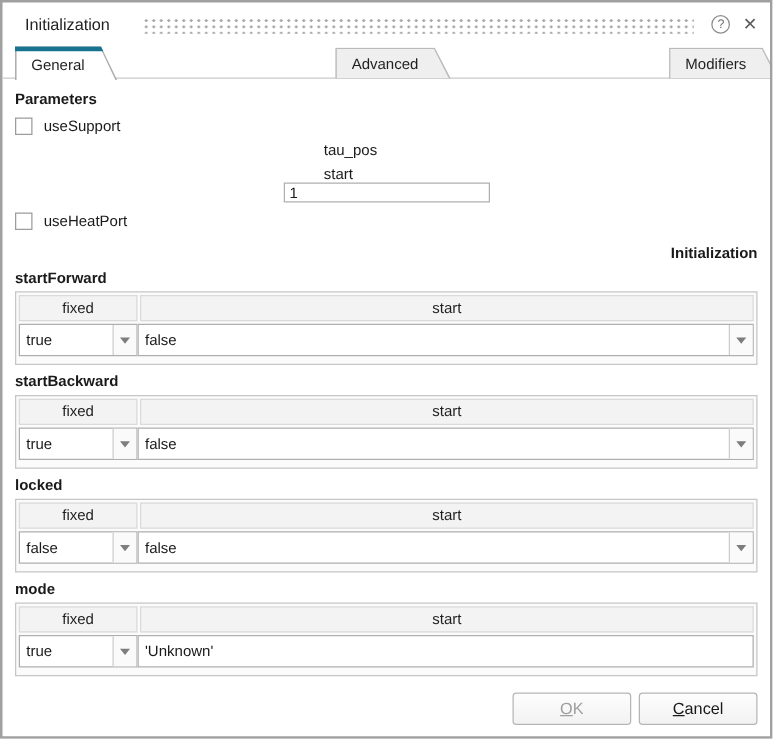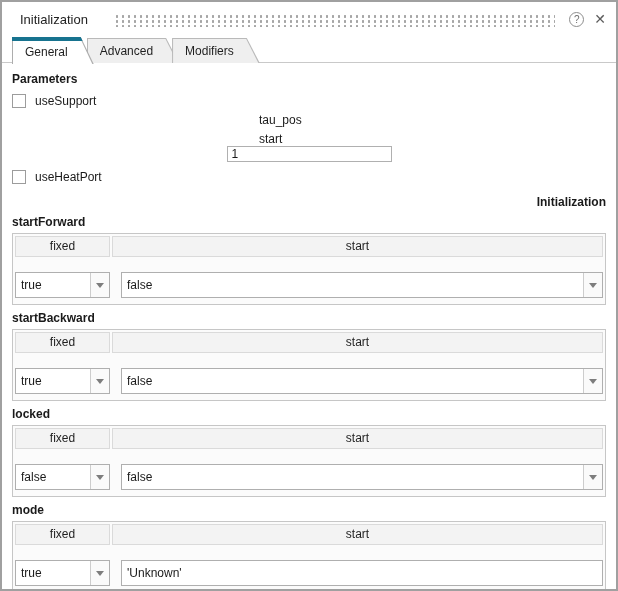--- a/index.html
+++ b/index.html
@@ -24,21 +24,21 @@
     background-position: 0 1px;
   }
   .help-btn {
     width:15px; height:15px; border:1px solid #8d8d8d; border-radius:50%;
     color:#6e6e6e; font-size:10px; line-height:13px; text-align:center;
     margin-right:10px; cursor:default; flex:none;
   }
   .close-btn { color:#5c5c5c; font-size:14px; line-height:14px; cursor:default; flex:none; }
 
   
-  .tabbar { position:relative; height:27px; padding-left:10px; display:flex; align-items:flex-end; }
+  .tabbar { position:relative; height:27px; padding-left:10px; display:flex; align-items:flex-end;justify-content:space-between; }
   .tabbar::after { content:""; position:absolute; left:0; right:0; bottom:0; height:1px; background:#c9c9c9; }
   .tab { position:relative; height:25px; margin-right:-7px; z-index:1;
          clip-path: polygon(0 0, calc(100% - 13px) 0, 100% 100%, 0 100%);
          background:#b9b9b9; }
   .tab .tab-fill { position:absolute; left:1px; top:1px; right:0; bottom:0;
          clip-path: polygon(0 0, calc(100% - 13.6px) 0, calc(100% - 1.4px) 100%, 0 100%);
          background:#efefef; }
   .tab.active { height:27px; z-index:3; background:#adadad; margin-bottom:-1px; }
   .tab.active .tab-fill { background:#ffffff; }
   .tab.active .accent { position:absolute; left:0; top:0; right:0; height:4px; background:#17738f; z-index:2; }
@@ -61,21 +61,21 @@
     font-family:"Liberation Sans", sans-serif; font-size:12px; color:#1a1a1a;
     padding:0 4px; outline:none;
   }
 
   .group-label { margin-top:6px;font-weight:bold; }
   .ptable { margin-top:4px; border:1px solid #c6c6c6; background:#fbfbfb; padding:2px 2px 6px 2px; }
   .thead { display:flex; gap:2px; }
   .th { height:21px; background:#f3f3f3; border:1px solid #dadada; text-align:center; line-height:19px; color:#1f1f1f; }
   .th-fixed { width:95px; flex:none; }
   .th-start { flex:1; }
-  .trow { display:flex; gap:11px; margin-top:15px; }
+  .trow { display:flex; gap:0; margin-top:2px; }
 
   .combo { display:flex; align-items:center; height:26px; border:1px solid #afafaf; background:#fff; }
   .combo-fixed { width:95px; flex:none; }
   .combo-start { flex:1; }
   .combo .cval { flex:1; padding-left:5px; overflow:hidden; white-space:nowrap; }
   .combo .cbtn { width:19px; height:100%; flex:none; border-left:1px solid #cdcdcd;
                  display:flex; align-items:center; justify-content:center; background:#fafafa; }
   .chev { width:0; height:0; border-left:4px solid transparent; border-right:4px solid transparent; border-top:5px solid #7d7d7d; }
 
   .cell-input { flex:1; height:26px; border:1px solid #afafaf; background:#fff; padding:0 5px;

